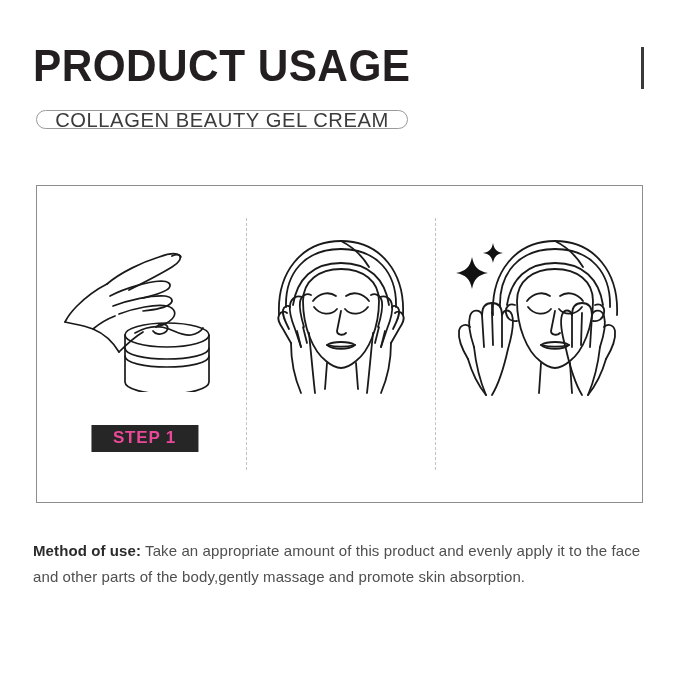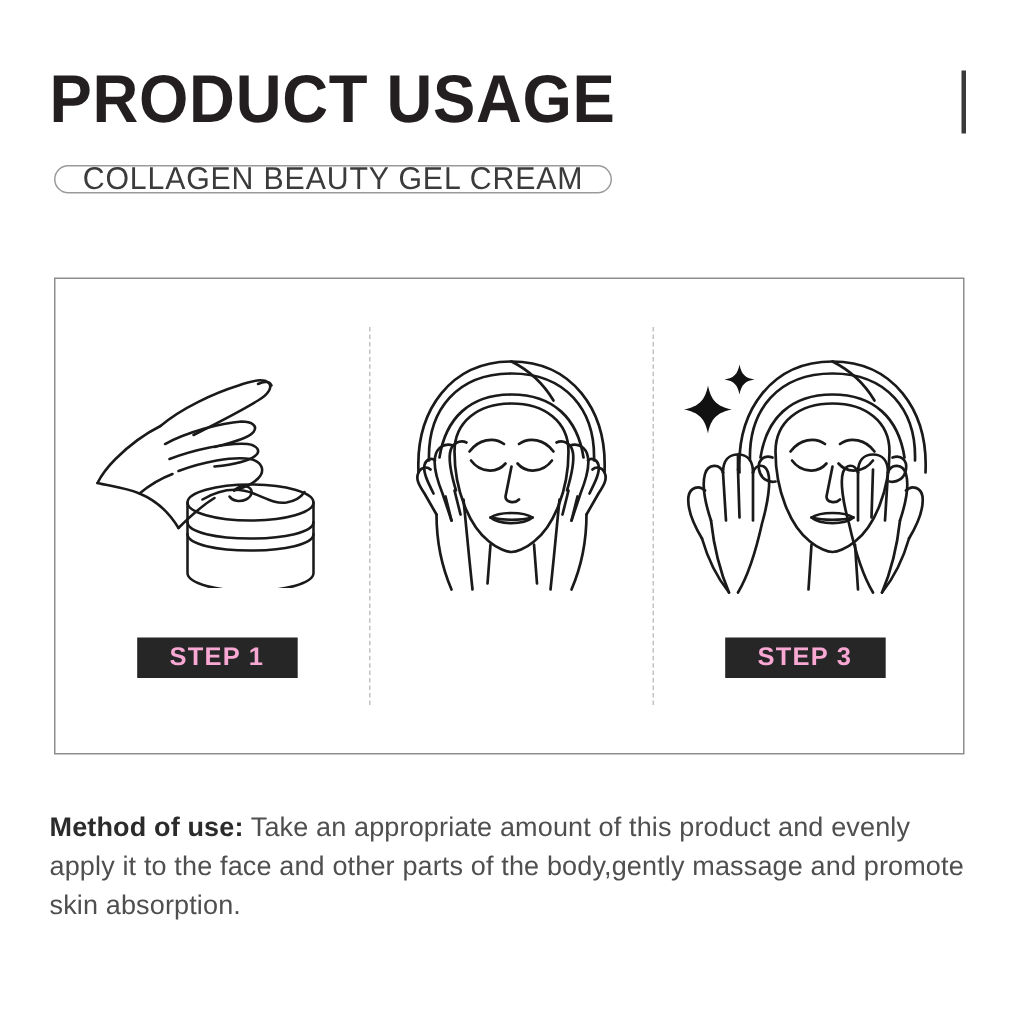--- a/index.html
+++ b/index.html
@@ -105,37 +105,37 @@
     justify-content: center;
   }
   .art svg { display: block; }
 
   .step-badge {
     position: absolute;
     top: 239px;
     left: 50%;
     transform: translateX(-50%);
     background: #262626;
-    color: #f9a8d4;
+    color: #ec4899;
     font-size: 17px;
     font-weight: 700;
     letter-spacing: 0.8px;
     padding: 4px 22px 5px 22px;
     line-height: 18px;
     white-space: nowrap;
     text-align: center;
   }
 
   
   .method-block {
     position: absolute;
     left: 33px;
     top: 538px;
     width: 612px;
-    font-size: 18px;
+    font-size: 15px;
     line-height: 26px;
     color: #4f4f4f;
     letter-spacing: 0.1px;
   }
   .method-label {
     font-weight: 700;
     color: #2b2b2b;
   }
 </style>
 </head>
@@ -293,19 +293,18 @@
         <path d="M158 104 C162 100 168 102 169 108 C170 116 166 126 160 136"></path>
         <path d="M154 124 C152 142 148 158 142 172"></path>
         <path d="M160 136 C156 150 150 162 142 172"></path>
         <path d="M146 92 L144 124"></path>
         <path d="M136 90 L135 122"></path>
         <path d="M126 92 L126 124"></path>
         <path d="M146 92 C146 84 142 80 136 80 C130 80 126 84 126 92"></path>
         <path d="M126 92 C124 86 118 86 116 92 C114 98 116 112 120 126 C124 144 130 162 136 172"></path>
       </svg>
     </div>
-    <div class="step-badge">STEP 3</div>
   </div>
 </div>
 
 <div class="method-block">
   <span class="method-label">Method of use:</span><span> Take an appropriate amount of this product and evenly apply it to the face and other parts of the body,gently massage and promote skin absorption.</span>
 </div>
 
 </body></html>

